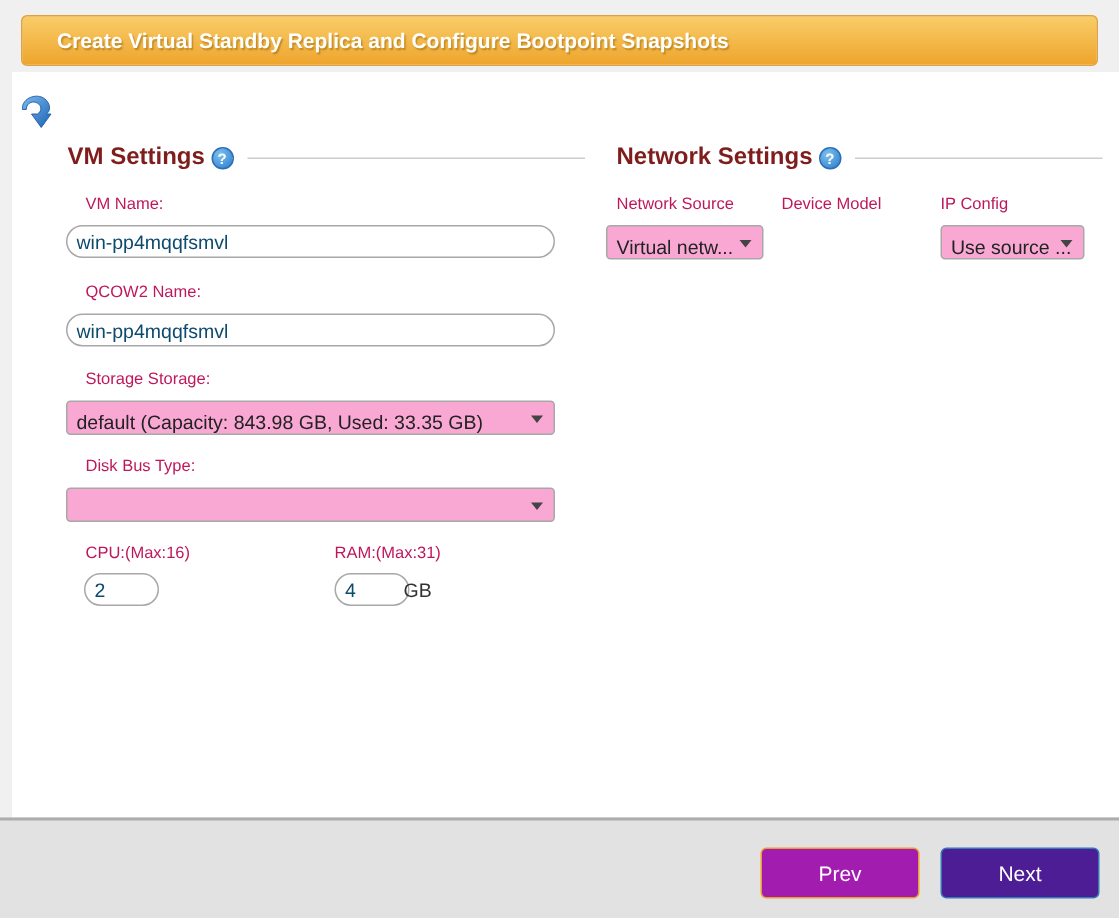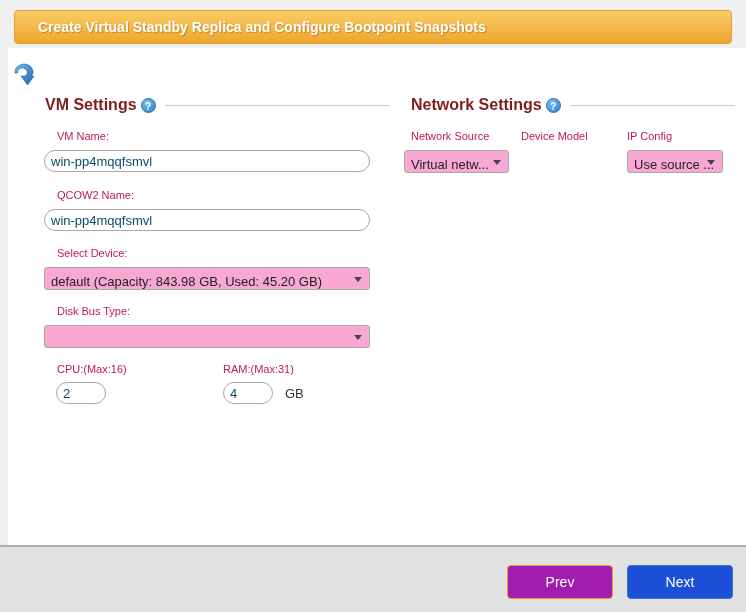--- a/index.html
+++ b/index.html
@@ -81,40 +81,40 @@
   .qcow-label    { top:93px;  left:13px; }
   .qcow-input    { top:113px; left:0;    width:326px; }
   .storage-label { top:151px; left:13px; }
   .storage-sel   { top:171px; left:0;    width:326px; }
   .disk-label    { top:209px; left:13px; }
   .disk-sel      { top:229px; left:0;    width:326px; }
   .cpu-label     { top:267px; left:13px; }
   .cpu-input     { top:286px; left:12px; width:50px; }
   .ram-label     { top:267px; left:179px;text-align:right; }
   .ram-input     { top:286px; left:179px; width:50px; }
-  .gb-unit       { top:290px; left:241px; }
+  .gb-unit       { top:290px; left:225px; }
   
   .ns-label { top:34px; left:7px;  }
   .dm-label { top:34px; left:117px;}
   .ip-label { top:34px; left:223px;}
   .ns-sel { top:54px; left:0;     width:105px; }
   .dm-sel { top:54px; left:113px; width:93px;  }
   .ip-sel { top:54px; left:223px; width:96px;  }
   
   .footer {
     position:absolute; left:0; top:545px; width:746px; height:67px;
     background:#e2e2e2; border-top:2px solid #adadad;
   }
   .btn {
     position:absolute; top:18px; width:106px; height:34px;
     border-radius:4px; font-family:"Liberation Sans", sans-serif;
     font-size:14px; color:#ffffff; text-align:center; cursor:pointer;
   }
   .btn-prev { left:507px; background:#a21caf; border:1px solid #eb9c2e; }
-  .btn-next { left:627px; background:#1d4ed8; border:1px solid #3579b8; }
+  .btn-next { left:627px; background:#4c1d95; border:1px solid #3579b8; }
 </style>
 </head>
 <body>
 
 <div>
   <div class="content-bg"></div>
 
   <div class="header-bar">
     <span class="title">Create Virtual Standby Replica and Configure Bootpoint Snapshots</span>
   </div>
@@ -139,23 +139,23 @@
       <span class="help-icon">?</span>
       <span class="section-line"></span>
     </div>
 
     <span class="f-label vm-label">VM Name:</span>
     <input class="text-input vm-input" type="text" value="win-pp4mqqfsmvl" style="">
 
     <span class="f-label qcow-label">QCOW2 Name:</span>
     <input class="text-input qcow-input" type="text" value="win-pp4mqqfsmvl" style="">
 
-    <span class="f-label storage-label">Select Device:</span>
+    <span class="f-label storage-label">Storage Storage:</span>
     <div class="sel storage-sel">
-      <span class="sel-text">default (Capacity: 843.98 GB, Used: 45.20 GB)</span>
+      <span class="sel-text">default (Capacity: 843.98 GB, Used: 33.35 GB)</span>
       <span class="arrow"></span>
     </div>
 
     <span class="f-label disk-label">Disk Bus Type:</span>
     <div class="sel disk-sel">
       <span class="arrow"></span>
     </div>
 
     <span class="f-label cpu-label">CPU:(Max:16)</span>
     <input class="text-input cpu-input" type="text" value="2" style="">

